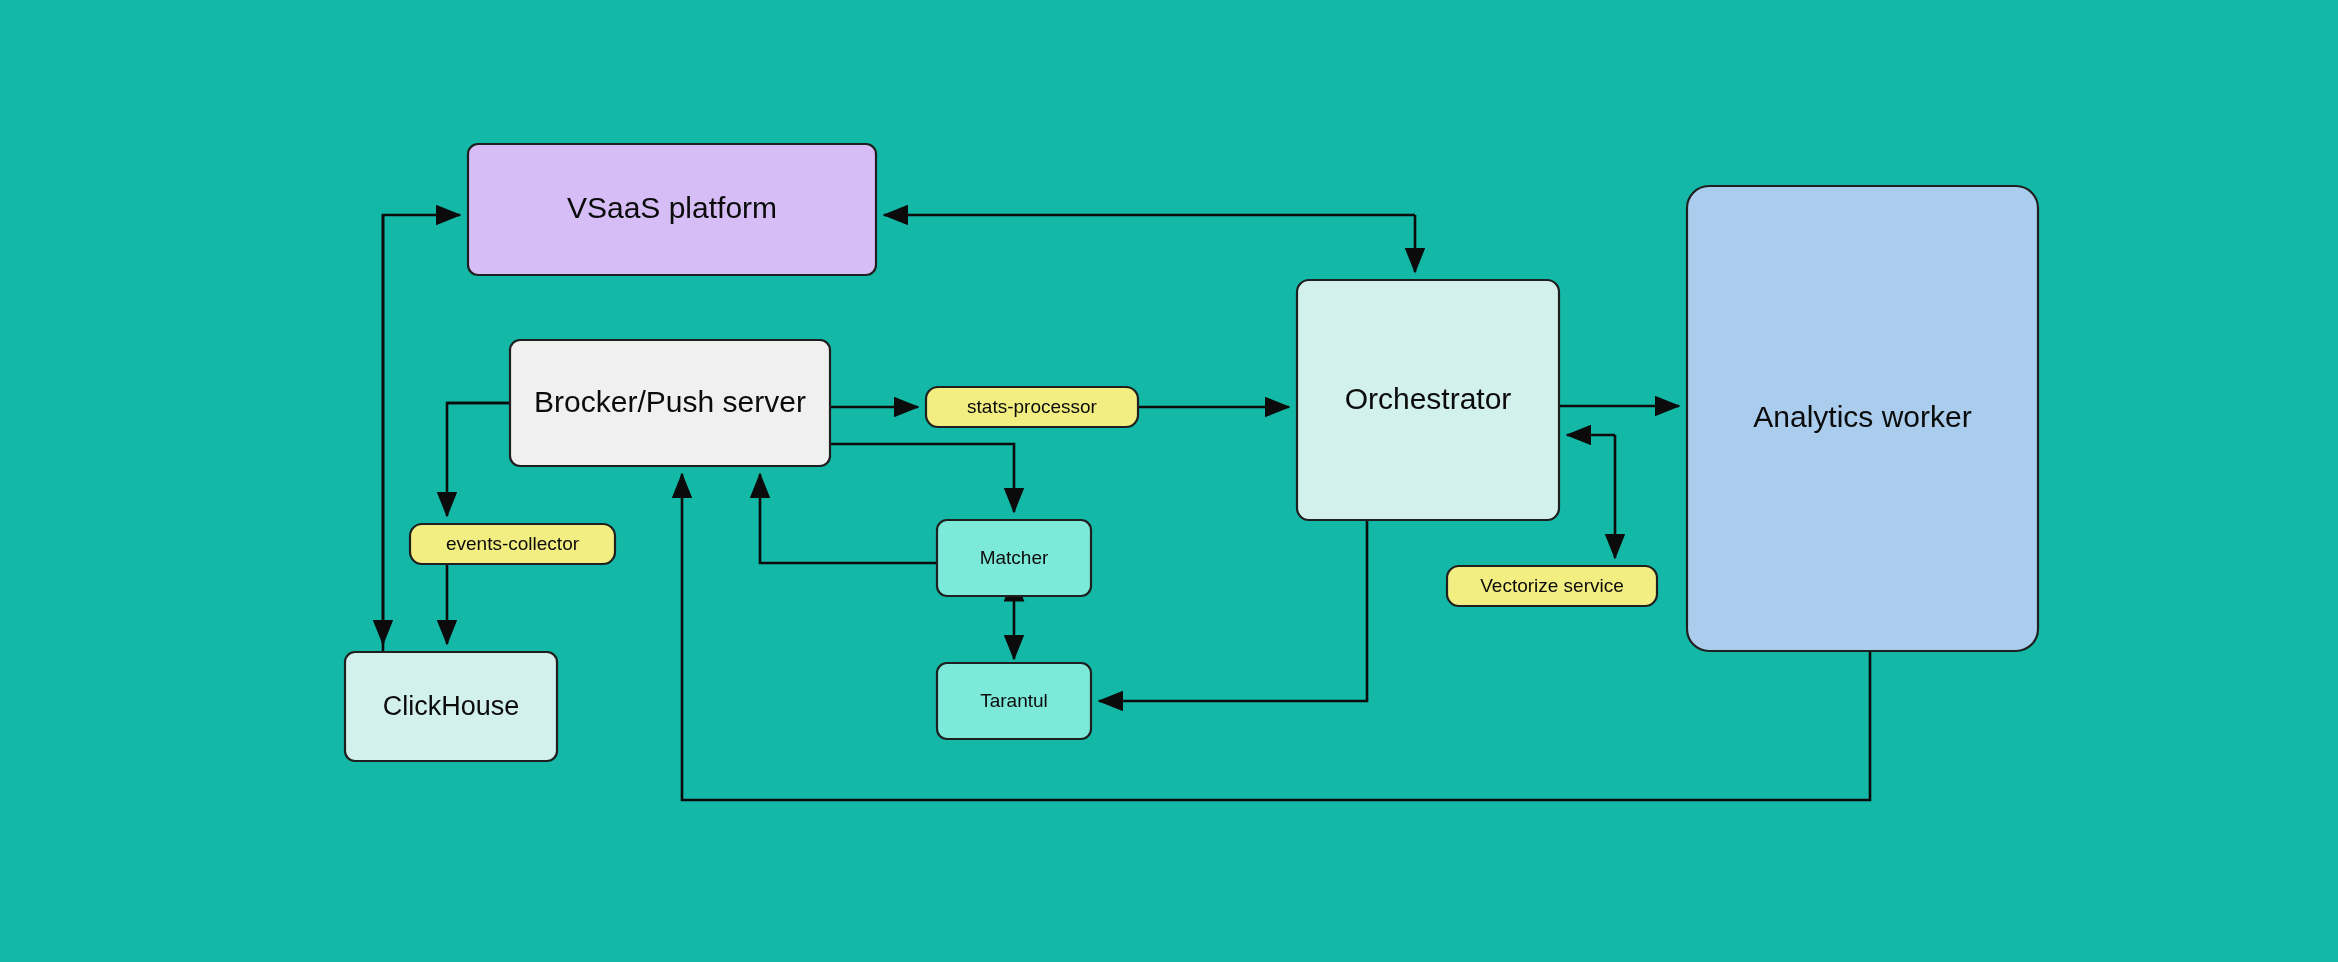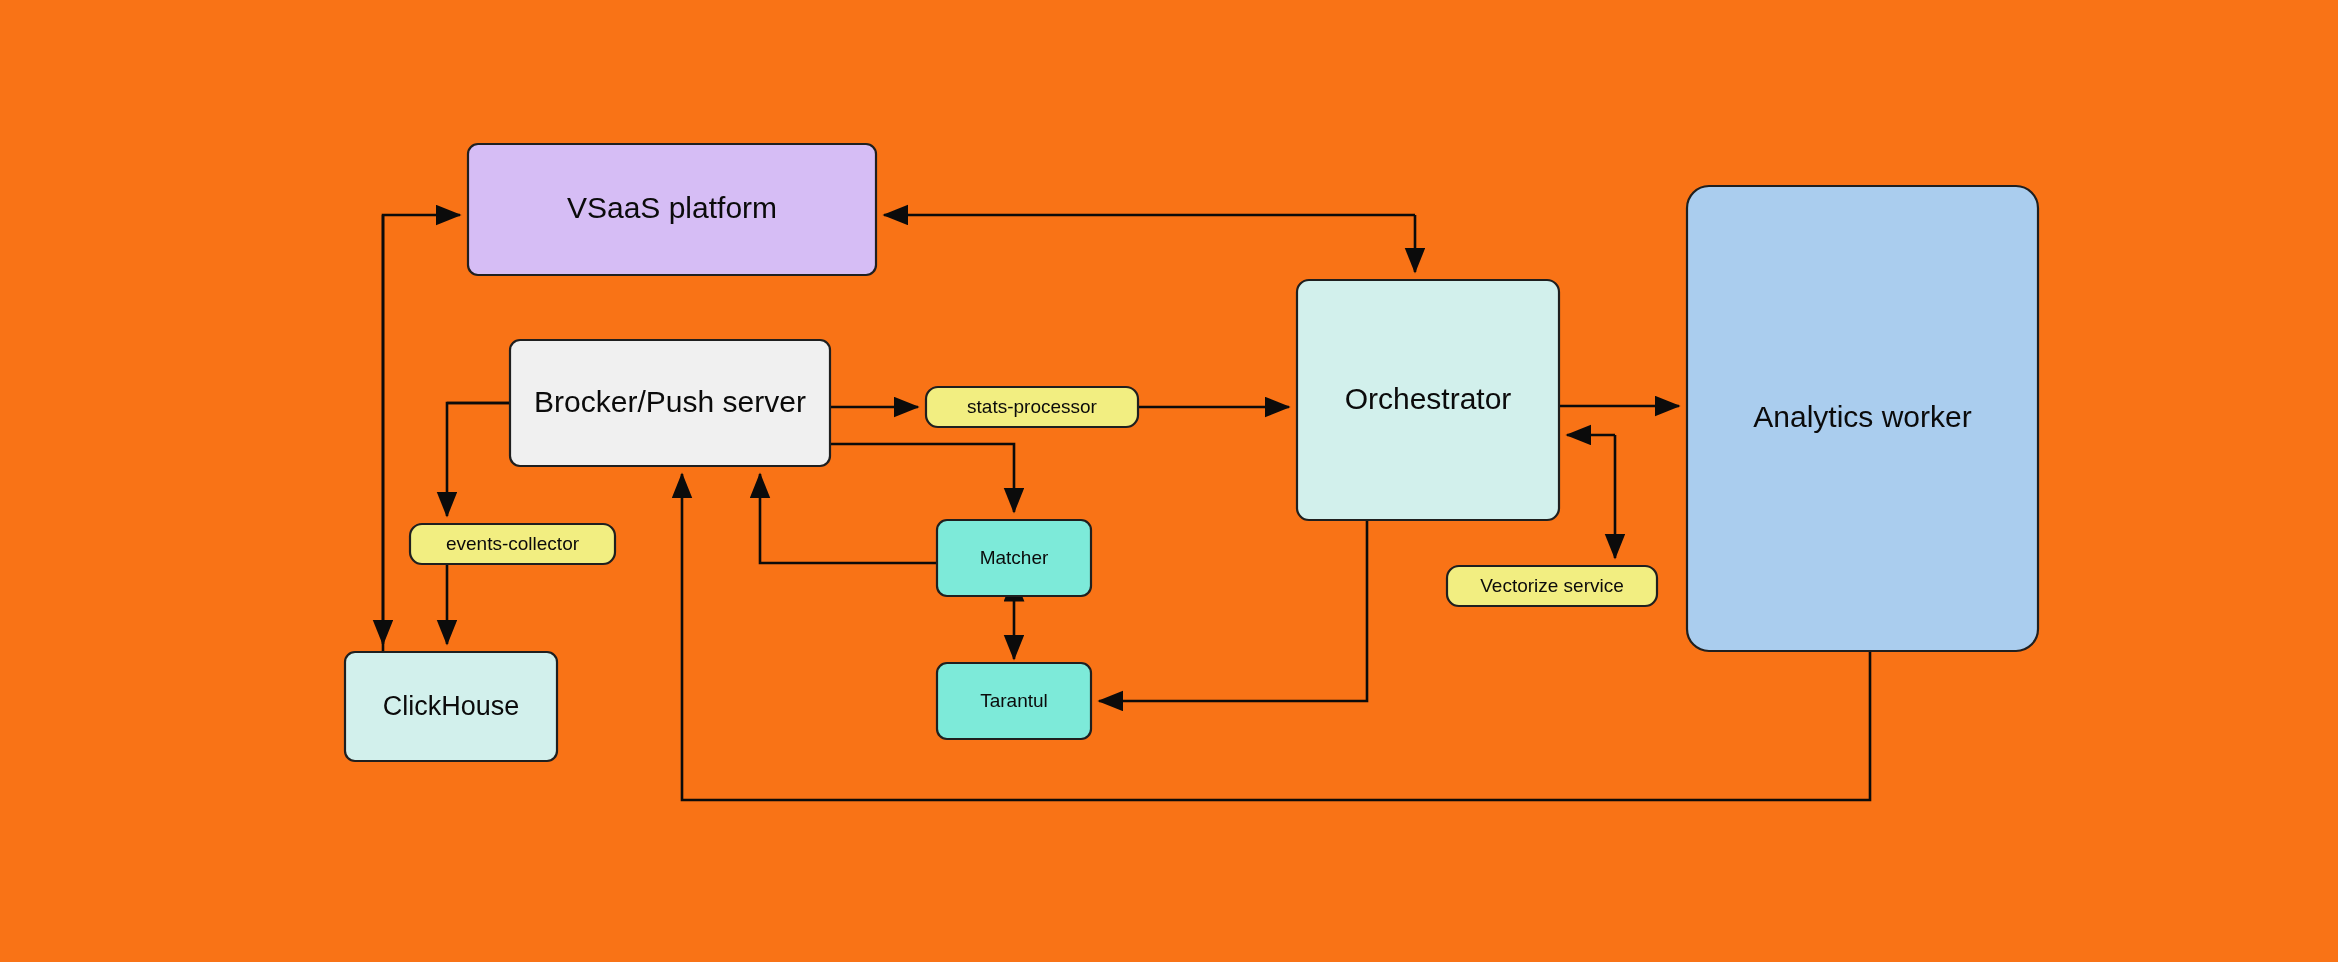--- a/index.html
+++ b/index.html
@@ -10,21 +10,21 @@
   body {
     width: 2338px;
     height: 962px;
     font-family: "Liberation Sans", sans-serif;
     overflow: hidden;
   }
   #diagram-root {
     position: relative;
     width: 2338px;
     height: 962px;
-    background: #f97316;
+    background: #14b8a6;
   }
   svg.canvas {
     position: absolute;
     left: 0;
     top: 0;
     width: 2338px;
     height: 962px;
   }
   .node-rect {
     stroke: #1f1f1f;

